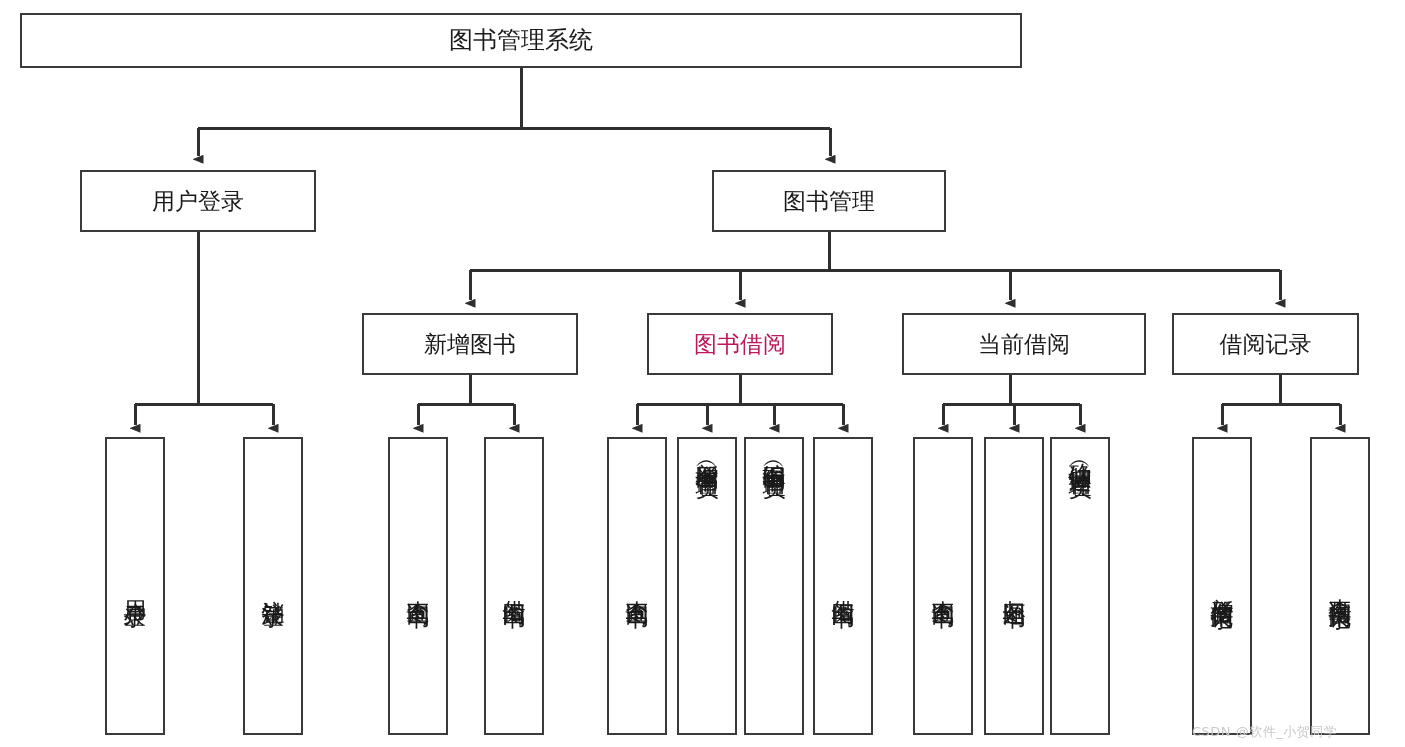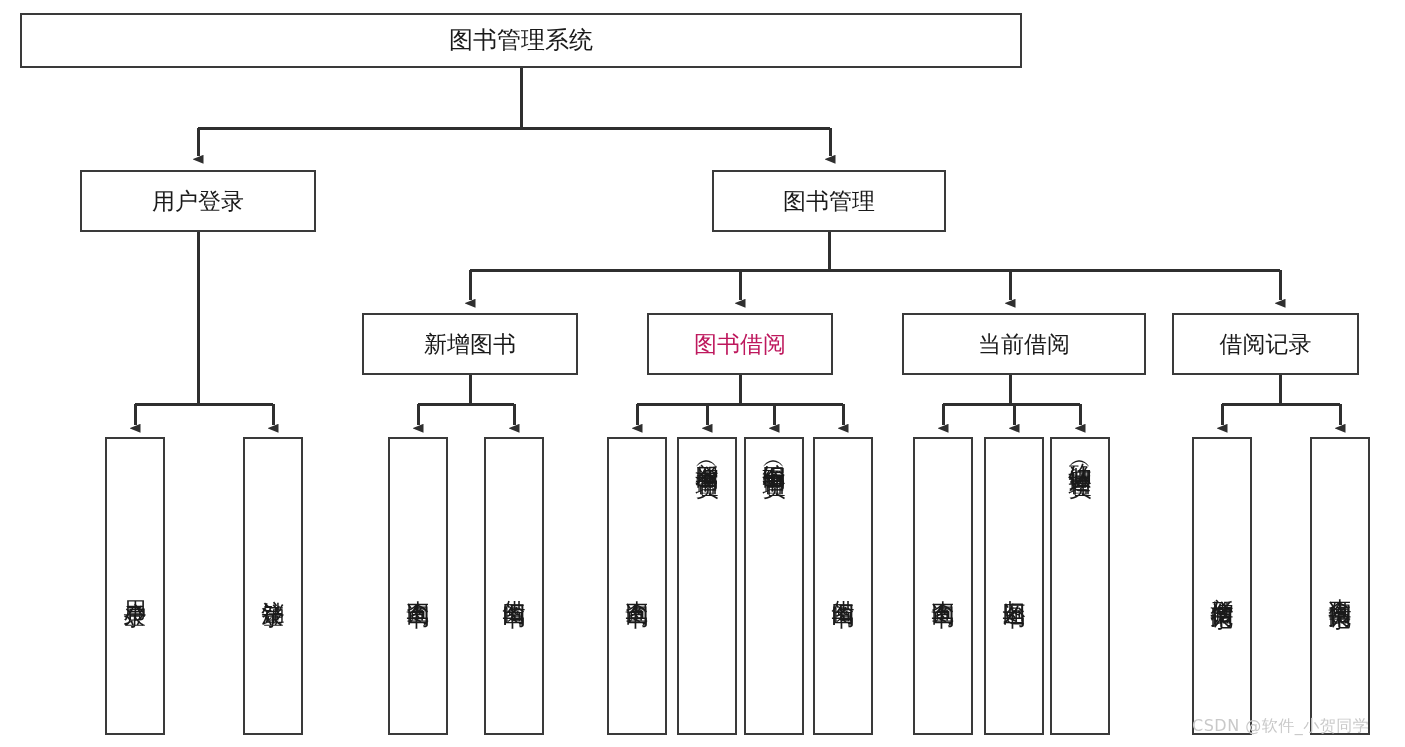--- a/index.html
+++ b/index.html
@@ -62,25 +62,26 @@
     line-height: 1.08;
     letter-spacing: 2px;
     white-space: nowrap;
   }
   .node.vert.centered {
     align-items: center;
     padding-top: 0;
   }
   .watermark {
     position: absolute;
-    font-size: 16px;
+    font-size: 13px;
     color: #c9c9c9;
     letter-spacing: 0.5px;
     white-space: nowrap;
     user-select: none;
+    margin-top: 7px;
   }
 </style>
 </head>
 <body>
 
 <div id="canvas" style="background: rgb(255, 255, 255);">
 
   <svg id="edges" viewBox="0 0 1405 747" width="1405" height="747" aria-hidden="true">
     <defs>
       <marker id="arrow" markerWidth="9" markerHeight="11" refX="1.2" refY="5.5" orient="auto" markerUnits="userSpaceOnUse">

